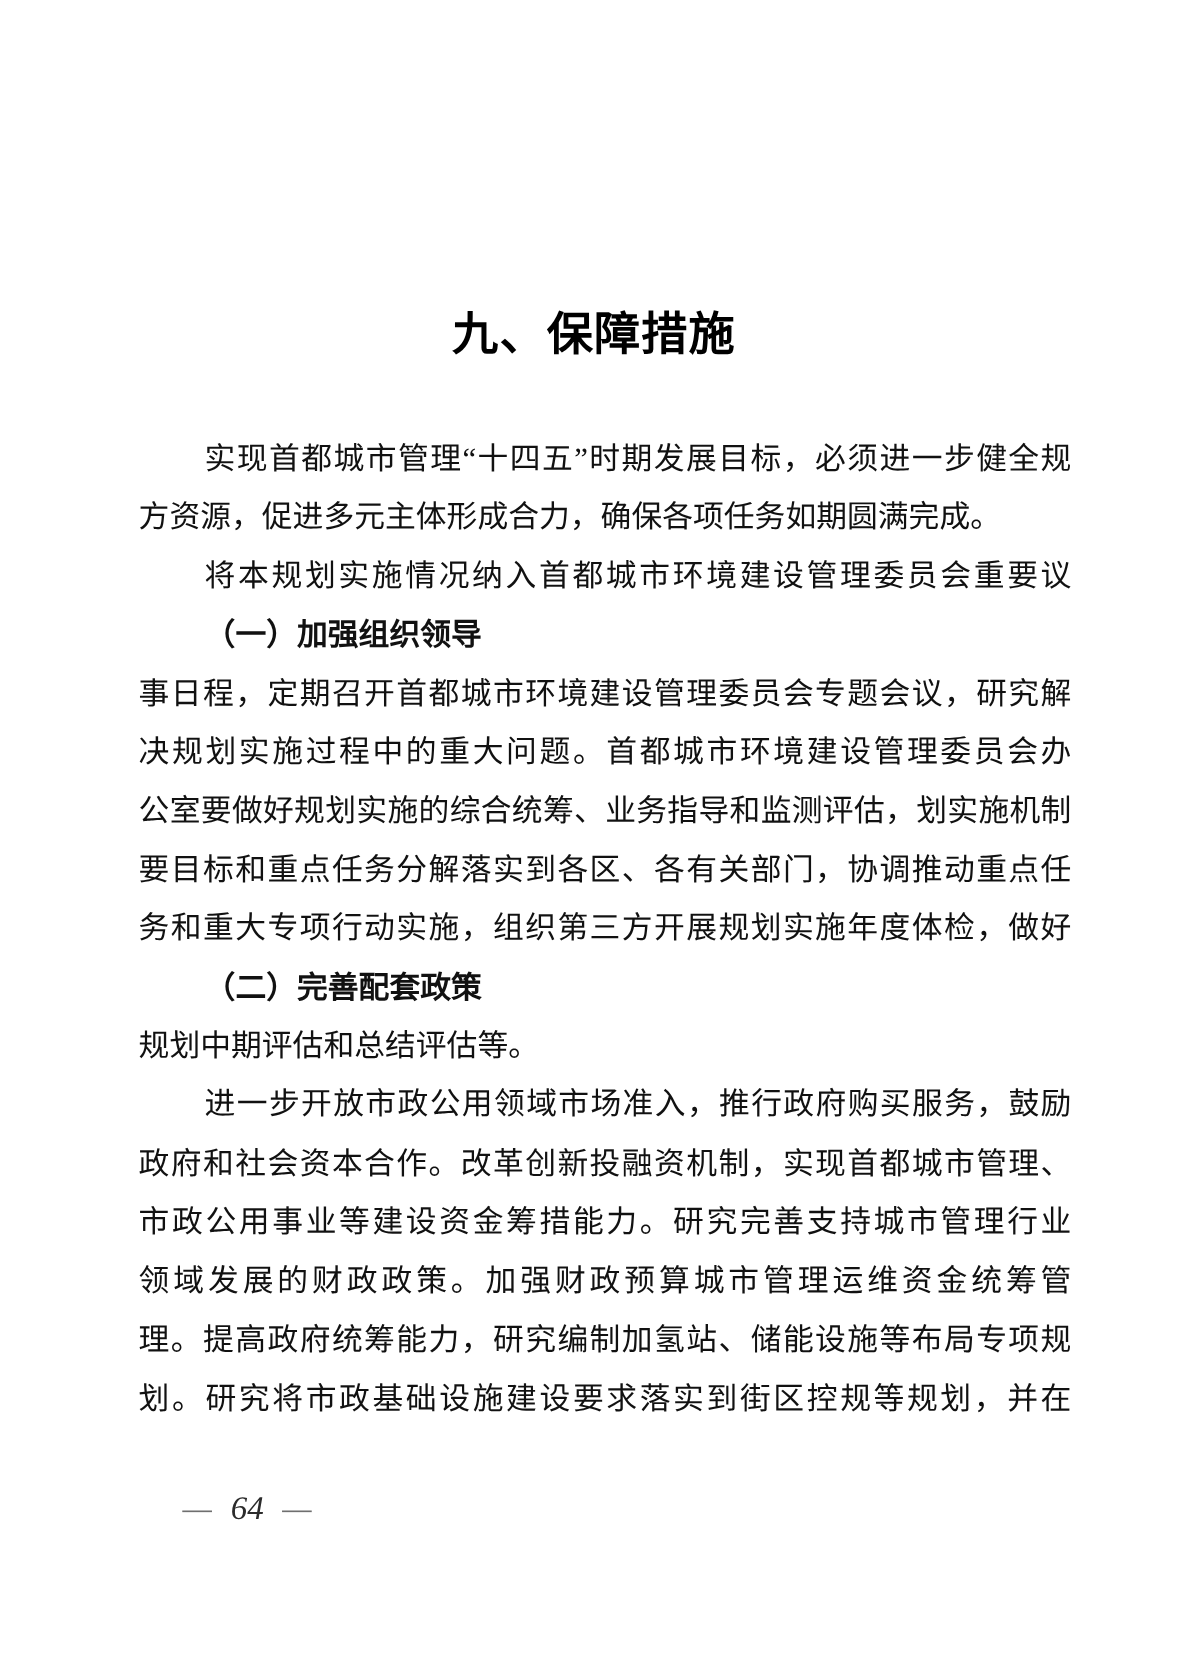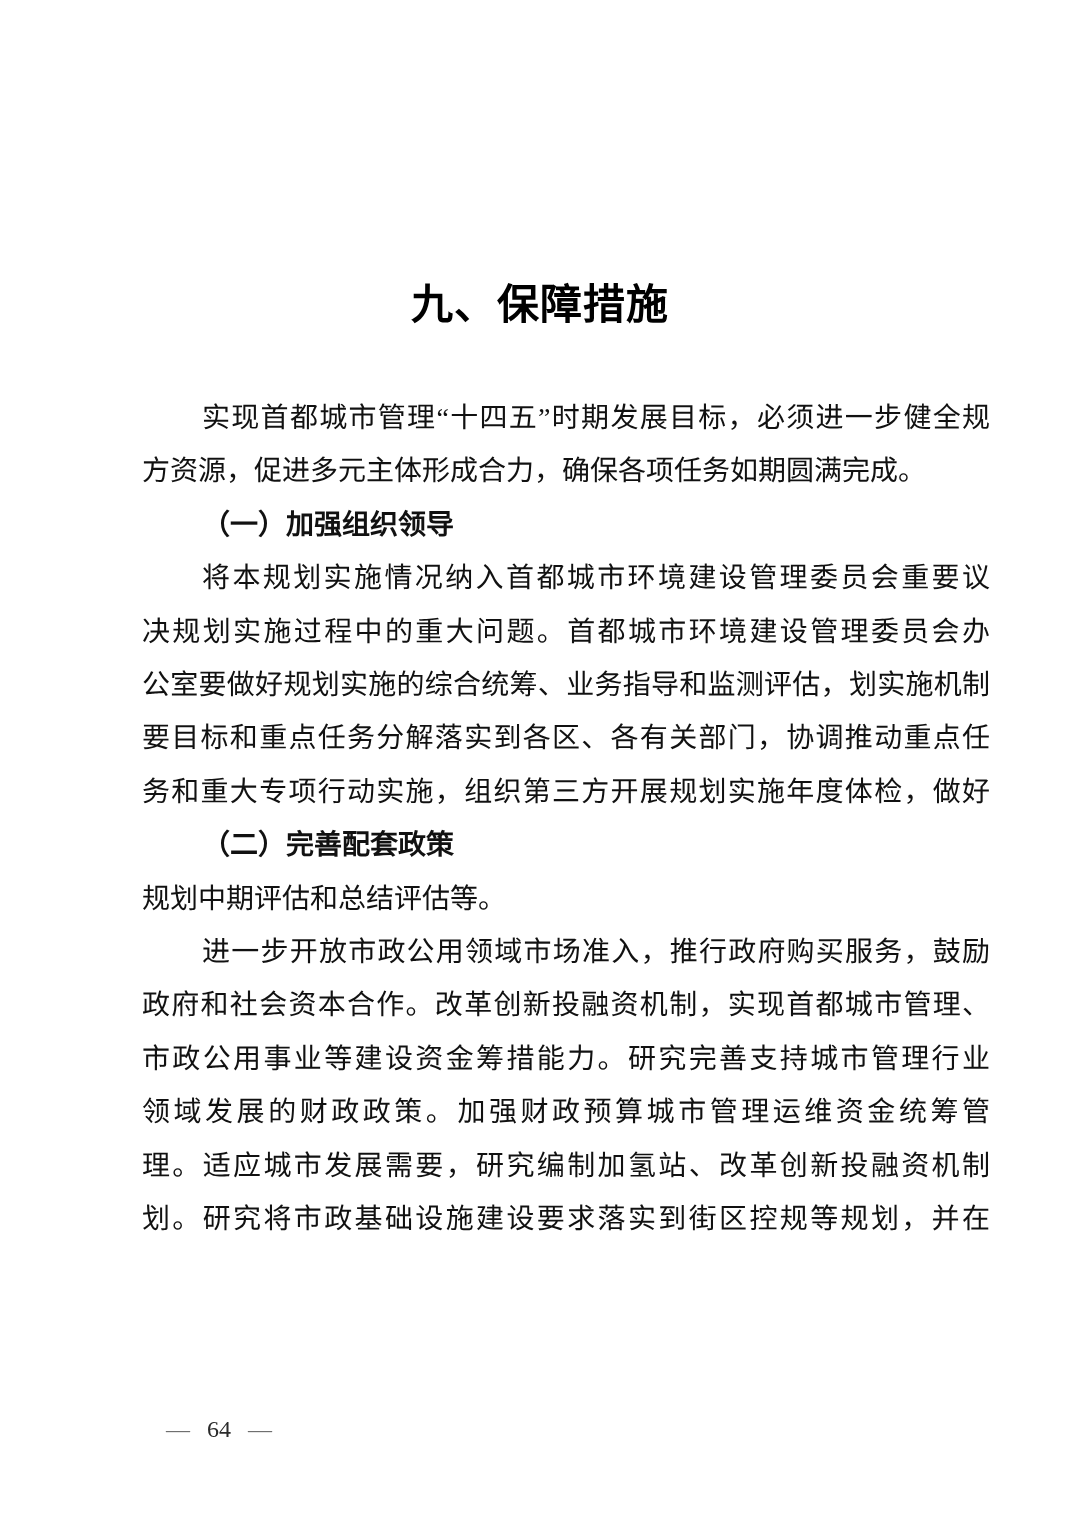--- a/index.html
+++ b/index.html
@@ -24,21 +24,21 @@
     margin: 0;
     text-align: center;
     font-size: 42px;
     line-height: 50px;
     font-weight: 700;
     color: #000000;
     letter-spacing: 1px;
   }
   .doc-body {
     position: absolute;
-    left: 142px;
+    left: 126px;
     top: 391px;
     width: 848px;
     font-size: 28px;
     line-height: 53.4px;
     text-justify: inter-character;
   }
   .line {
     text-align: justify;
     text-align-last: justify;
     white-space: nowrap;
@@ -52,56 +52,58 @@
   }
   .heading {
     font-weight: 600;
     text-indent: 60px;
     text-align: left;
     text-align-last: left;
   }
   .page-footer {
     position: absolute;
     left: 166px;
-    top: 1412px;
-    font-size: 24px;
+    top: 1355px;
+    font-size: 30px;
     line-height: 34px;
     white-space: nowrap;
+    font-style: italic;
   }
   .page-footer .dash {
     color: #6f6f6f;
   }
   .page-footer .pagenum {
     color: #2b2b2b;
     margin: 0 17px;
   }
 </style>
 </head>
 <body>
 
 <div class="page">
 
   <h1 class="doc-title">九、保障措施</h1>
 
   <div class="doc-body" id="doc-body">
       <div class="line indent">实现首都城市管理“十四五”时期发展目标，必须进一步健全规</div>
       <div class="line flush-left">方资源，促进多元主体形成合力，确保各项任务如期圆满完成。</div>
+      <div class="line indent">将本规划实施情况纳入首都城市环境建设管理委员会重要议</div>
       <div class="line heading">（一）加强组织领导</div>
-      <div class="line indent">将本规划实施情况纳入首都城市环境建设管理委员会重要议</div>
+      <div class="line">事日程，定期召开首都城市环境建设管理委员会专题会议，研究解</div>
       <div class="line">决规划实施过程中的重大问题。首都城市环境建设管理委员会办</div>
       <div class="line">公室要做好规划实施的综合统筹、业务指导和监测评估，划实施机制</div>
       <div class="line">要目标和重点任务分解落实到各区、各有关部门，协调推动重点任</div>
       <div class="line">务和重大专项行动实施，组织第三方开展规划实施年度体检，做好</div>
       <div class="line heading">（二）完善配套政策</div>
       <div class="line flush-left">规划中期评估和总结评估等。</div>
       <div class="line indent">进一步开放市政公用领域市场准入，推行政府购买服务，鼓励</div>
       <div class="line">政府和社会资本合作。改革创新投融资机制，实现首都城市管理、</div>
       <div class="line">市政公用事业等建设资金筹措能力。研究完善支持城市管理行业</div>
       <div class="line">领域发展的财政政策。加强财政预算城市管理运维资金统筹管</div>
-      <div class="line">理。适应城市发展需要，研究编制加氢站、改革创新投融资机制</div>
+      <div class="line">理。提高政府统筹能力，研究编制加氢站、储能设施等布局专项规</div>
       <div class="line">划。研究将市政基础设施建设要求落实到街区控规等规划，并在</div>
     </div>
 
   <div class="page-footer">
     <span class="dash">—</span><span class="pagenum">64</span><span class="dash">—</span>
   </div>
 
 </div>
 
 </body></html>

